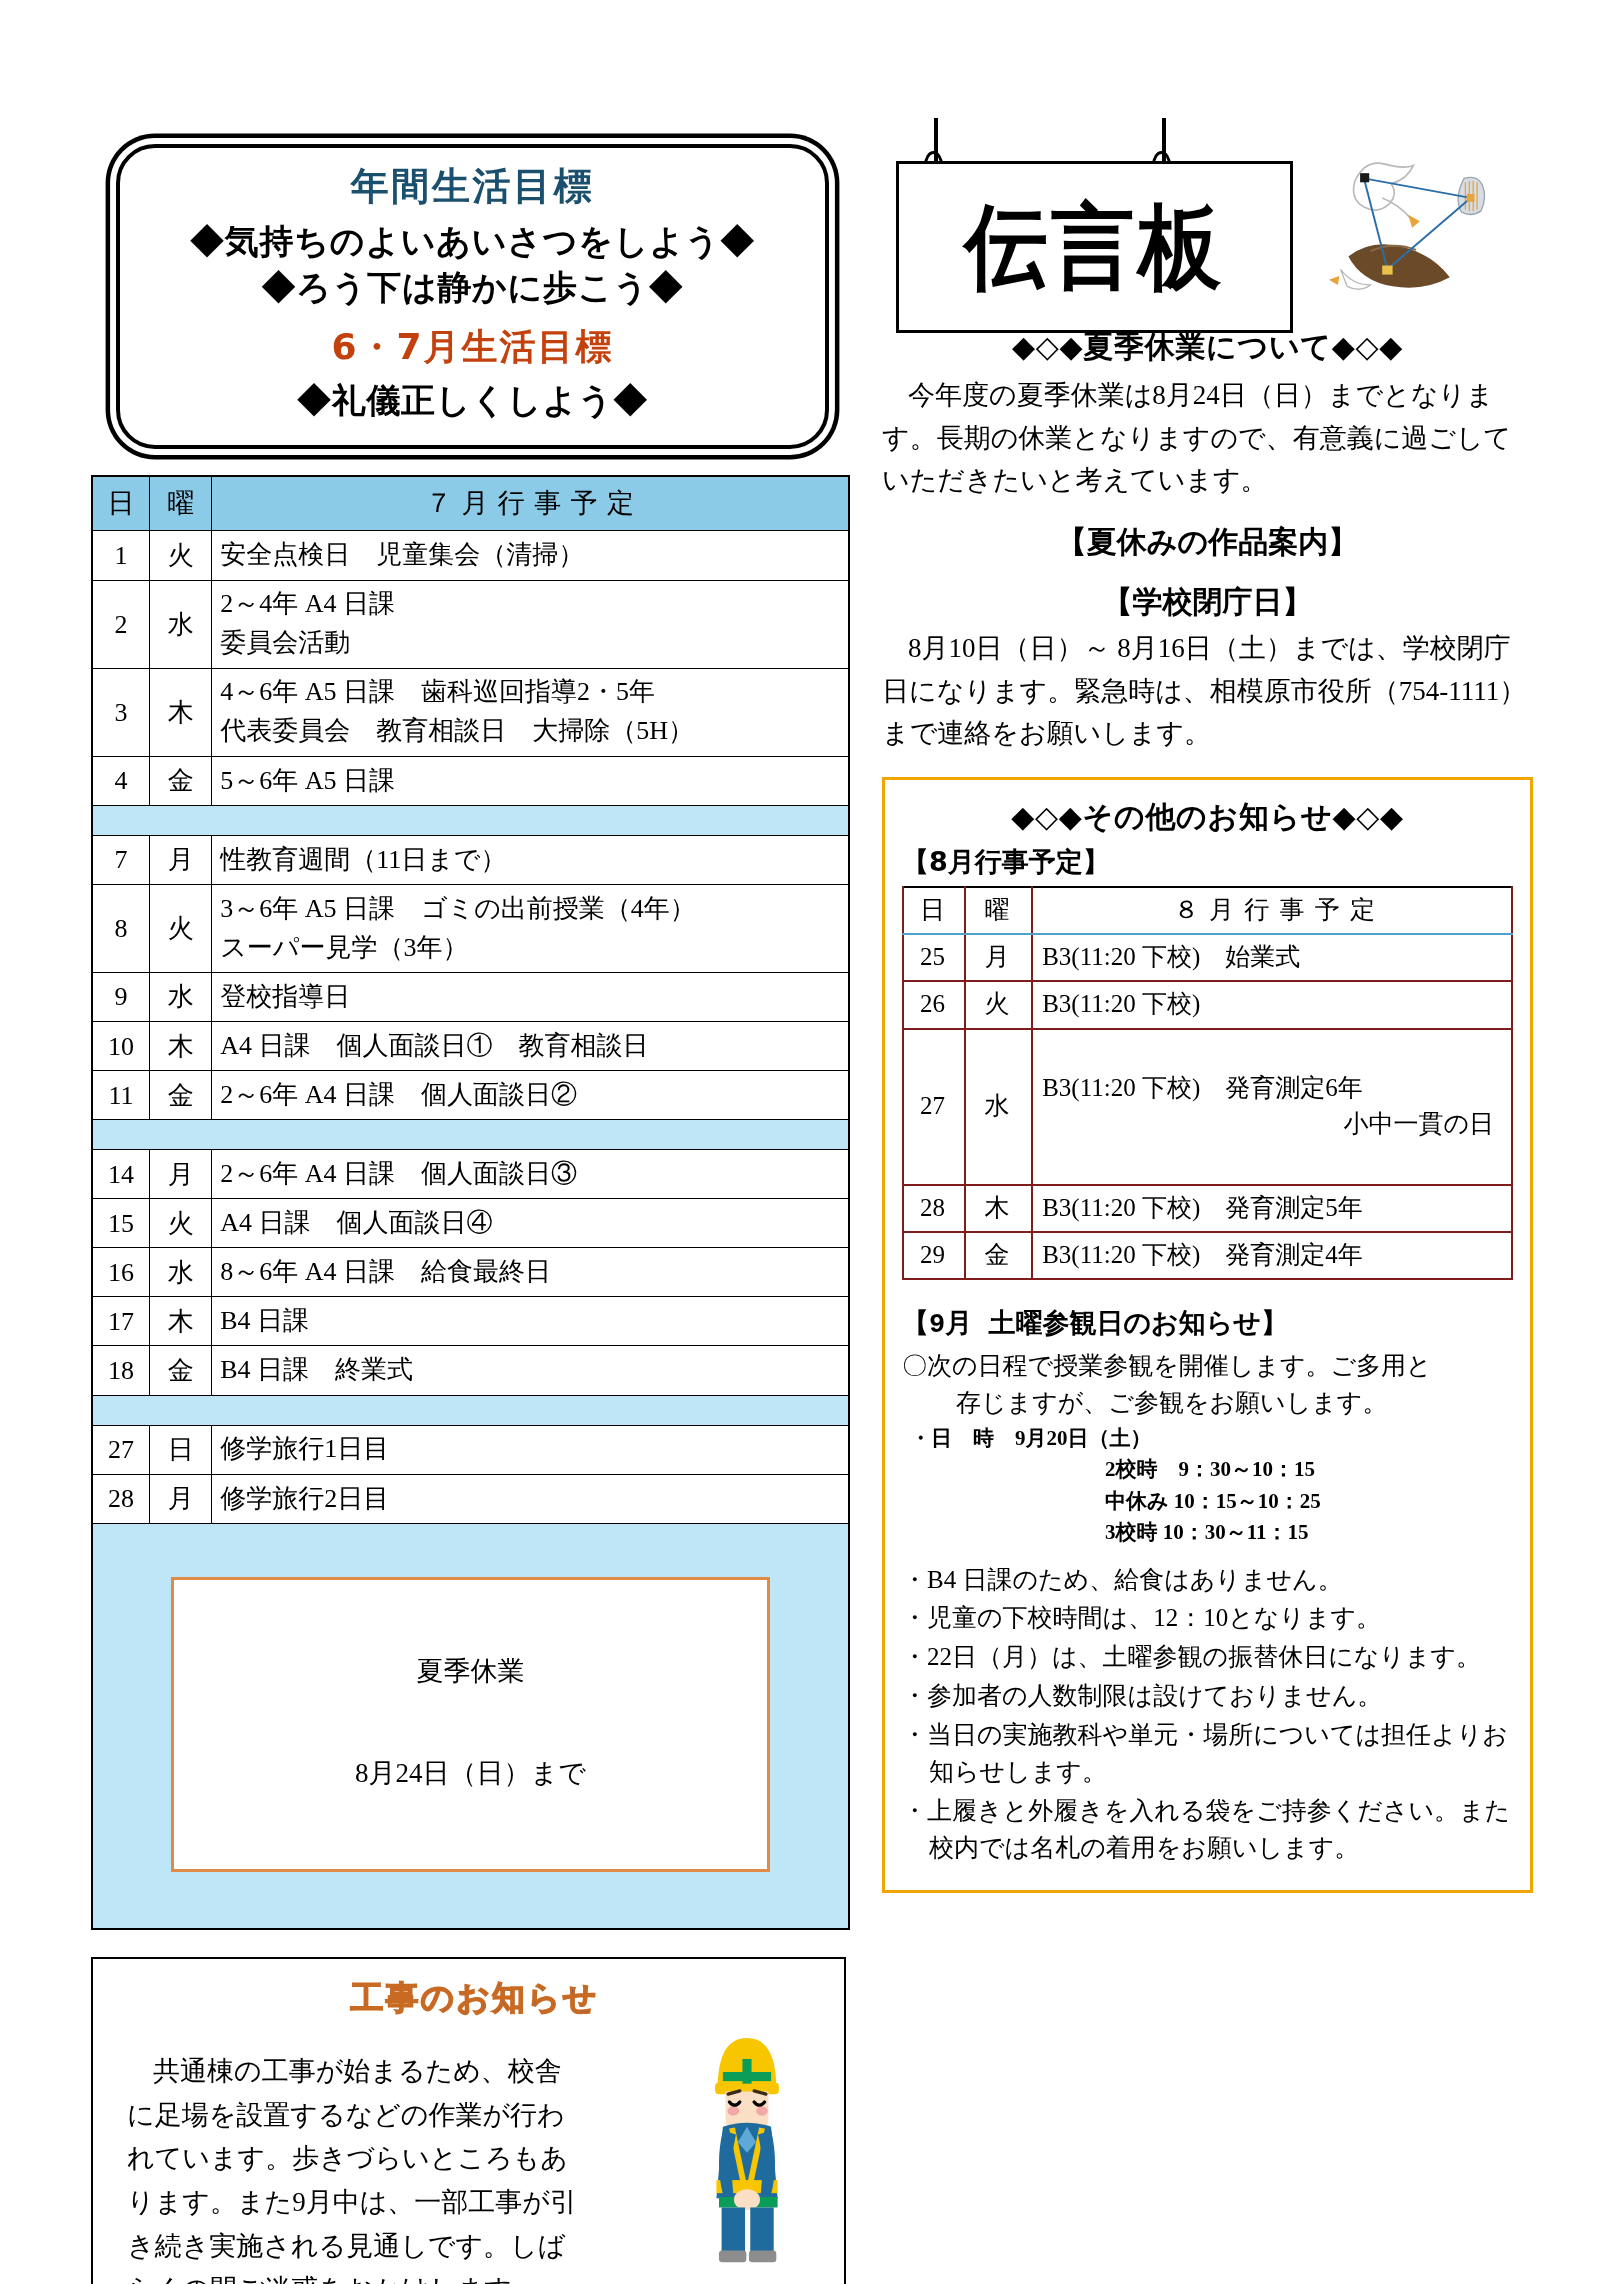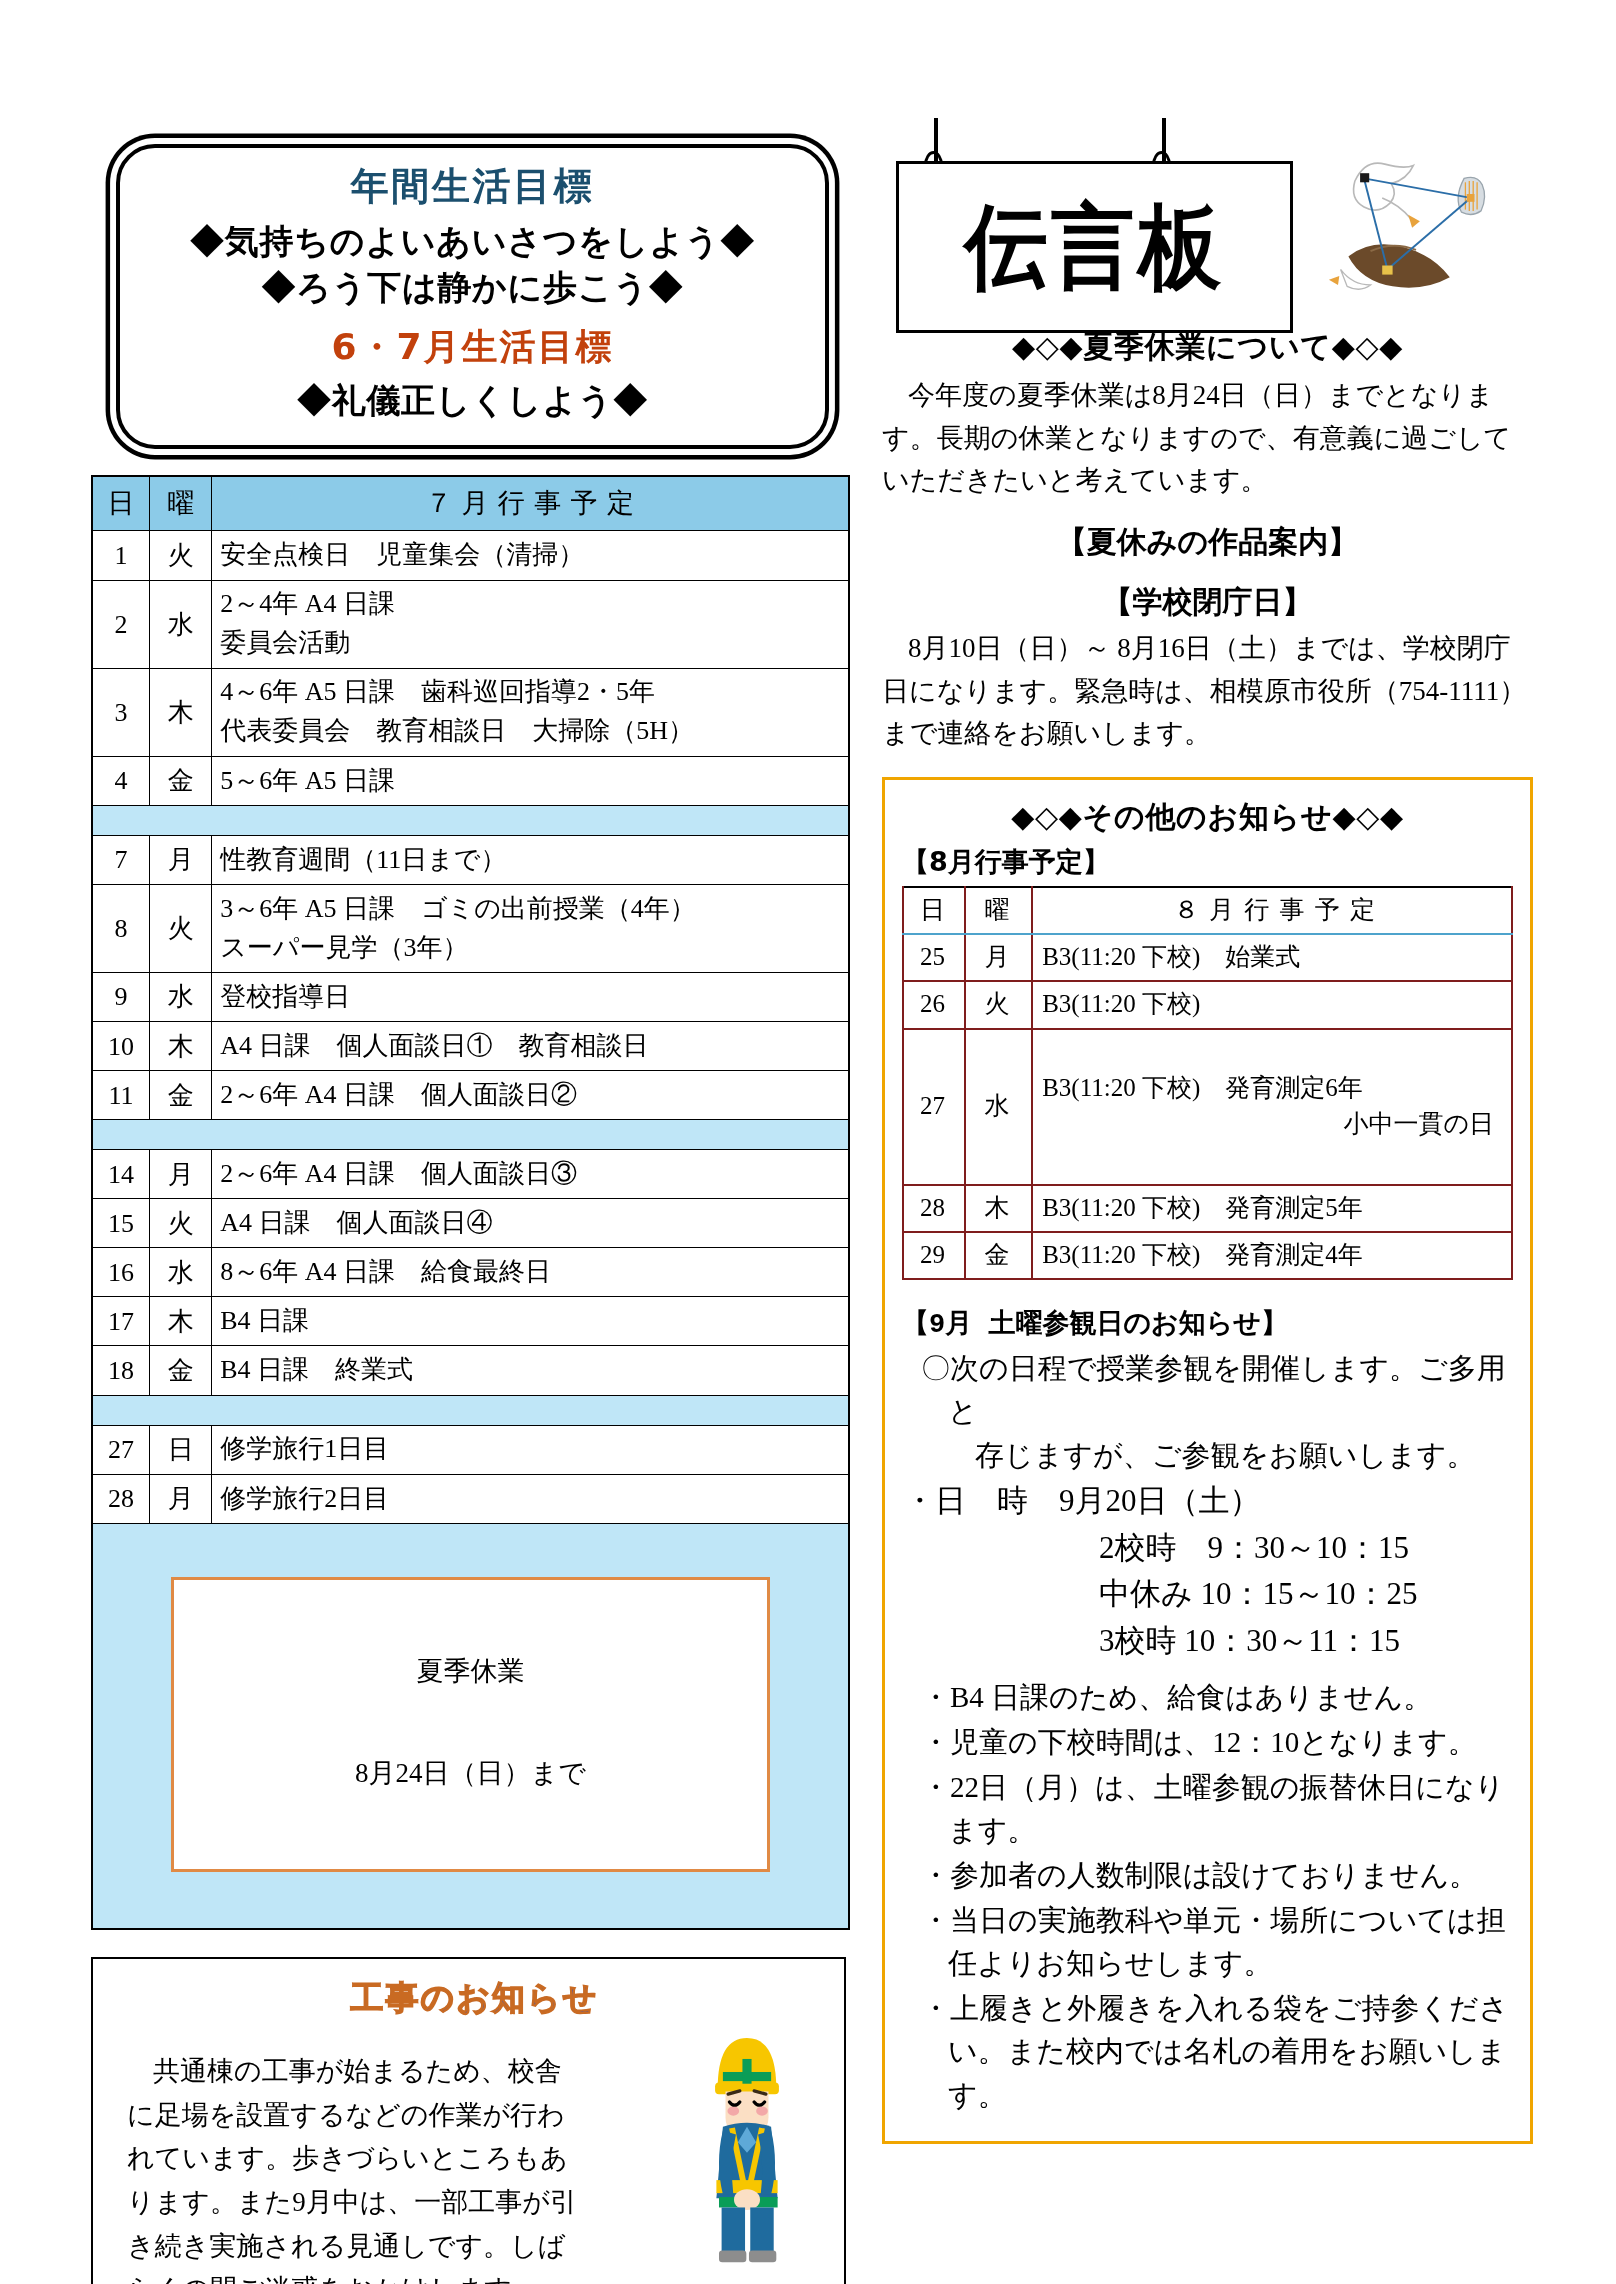--- a/index.html
+++ b/index.html
@@ -237,31 +237,31 @@
   table.aug td.wrap2{ text-align:left; }
   .aug-r2{ display:block; text-align:right; padding-right:14.3px; }
 
   .sep-head{
     font-family:Liberation Mono, monospace;
     font-weight:bold;
     font-size:27px;
     margin:25px 0 5.2px;
   }
   .bullet{
-    font-size:29px;
+    font-size:25px;
     line-height:1.5;
     padding-left:27px;
     text-indent:-27px;
     margin-bottom:1.3px;
-    margin-left:19px;
   }
   .bullet .in{ padding-left:27px; display:block; text-indent:0; }
   .times{
-    font-size:31px; line-height:1.5;
-    margin-left:2px;
+    font-size:21px; line-height:1.5;
+    margin-left:8px;
+    font-weight:bold;
   }
   .times .tline{ display:block; padding-left:195px; }
   .times .tfirst{ padding-left:0; }
 </style>
 </head>
 <body>
 
 <div class="page">
 
   <div class="left-col">

